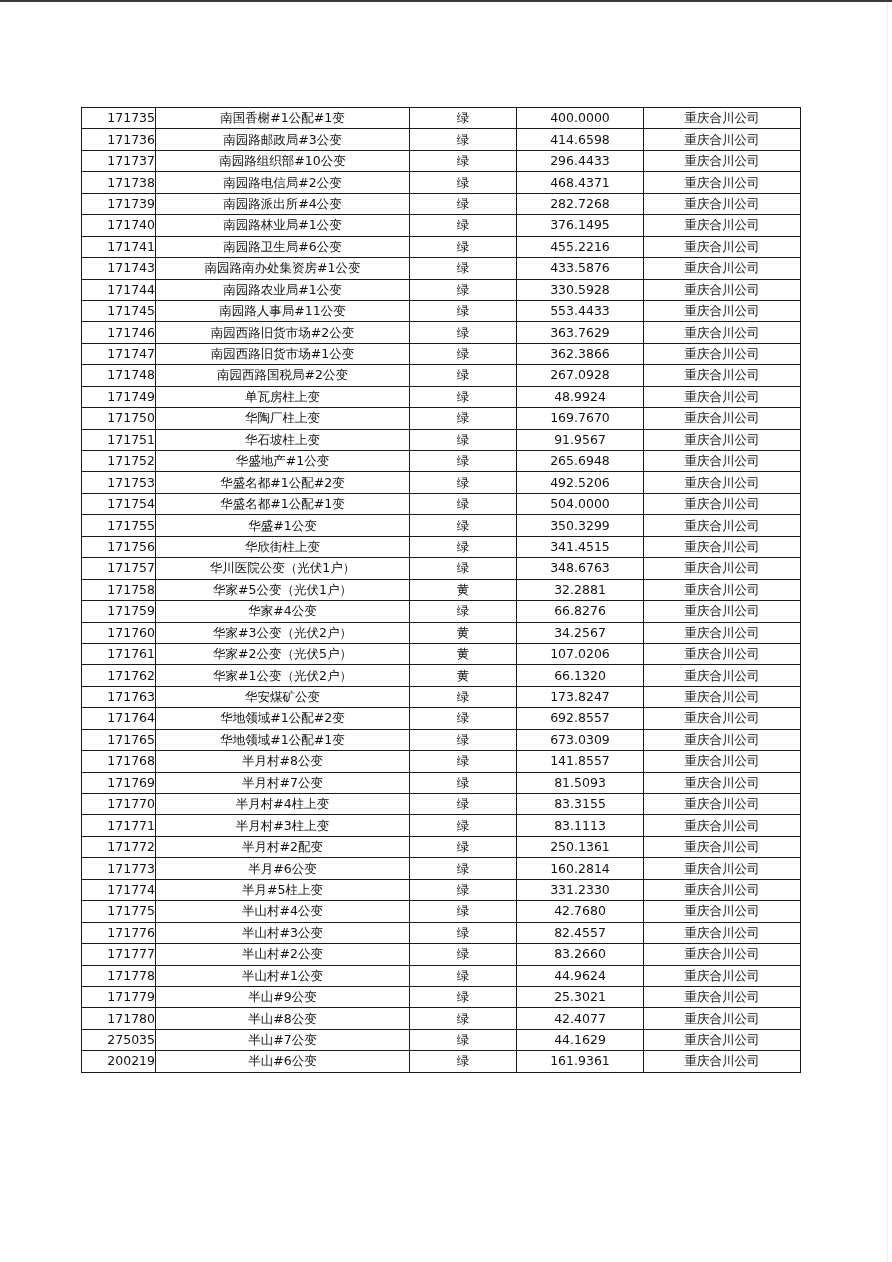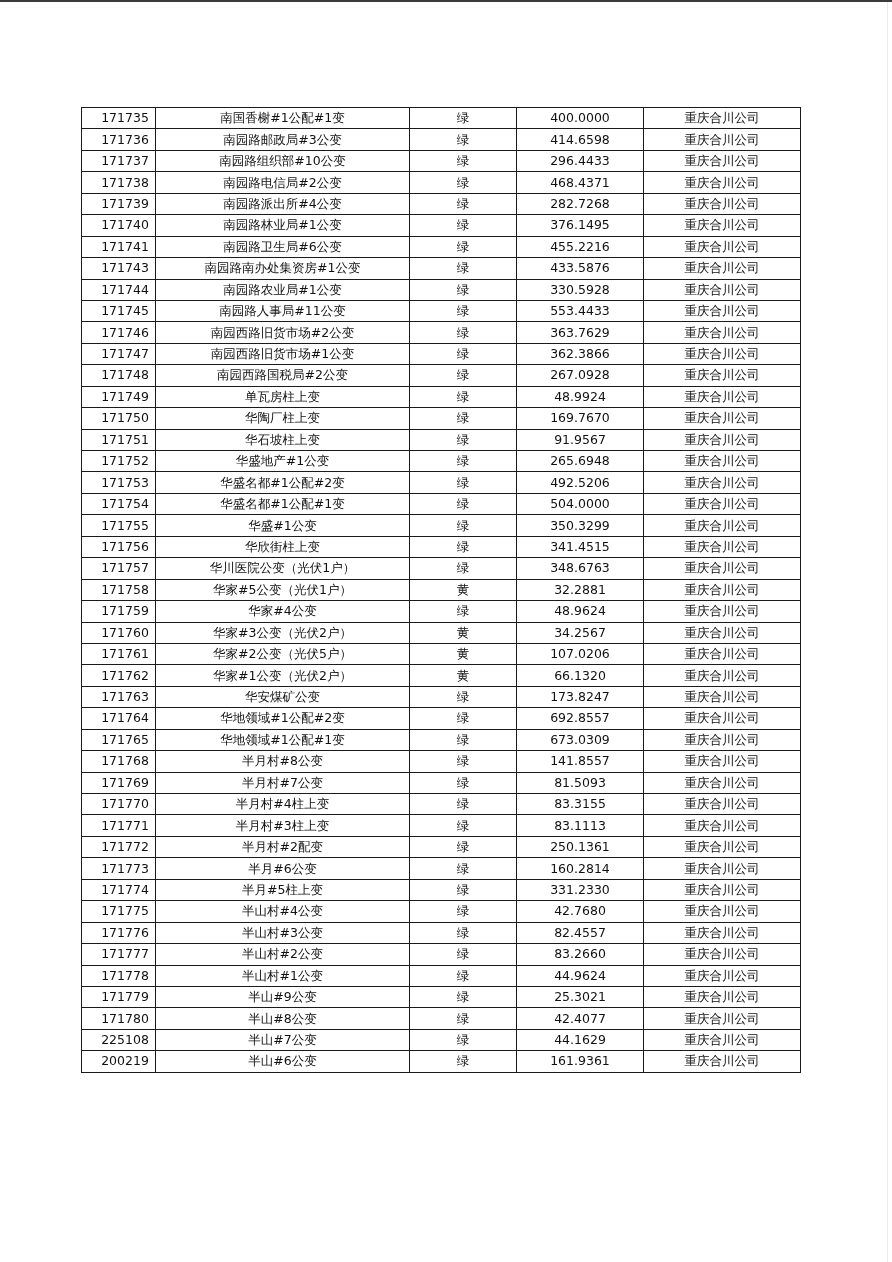--- a/index.html
+++ b/index.html
@@ -13,21 +13,21 @@
     width: 719px;
   }
   table.sheet td {
     border: 1px solid #1a1a1a;
     height: 20.44px; padding: 0;
     font-size: 12.5px; color: #111;
     text-align: center; vertical-align: middle;
     white-space: nowrap; overflow: hidden;
     line-height: 20px;
   }
-  table.sheet td.c-id { text-align: center; padding-left: 13px; }
+  table.sheet td.c-id { text-align: right; padding-left: 13px; }
   col.w1 { width: 74px; }
   col.w2 { width: 254px; }
   col.w3 { width: 107px; }
   col.w4 { width: 127px; }
   col.w5 { width: 157px; }
 </style>
 </head>
 <body>
 
 <div class="top-rule"></div>
@@ -200,21 +200,21 @@
         <td class="c-id">171758</td>
         <td class="c-name">华家#5公变（光伏1户）</td>
         <td class="c-status">黄</td>
         <td class="c-value">32.2881</td>
         <td class="c-company">重庆合川公司</td>
       </tr>
       <tr>
         <td class="c-id">171759</td>
         <td class="c-name">华家#4公变</td>
         <td class="c-status">绿</td>
-        <td class="c-value">48.9624</td>
+        <td class="c-value">66.8276</td>
         <td class="c-company">重庆合川公司</td>
       </tr>
       <tr>
         <td class="c-id">171760</td>
         <td class="c-name">华家#3公变（光伏2户）</td>
         <td class="c-status">黄</td>
         <td class="c-value">34.2567</td>
         <td class="c-company">重庆合川公司</td>
       </tr>
       <tr>
@@ -337,21 +337,21 @@
         <td class="c-company">重庆合川公司</td>
       </tr>
       <tr>
         <td class="c-id">171780</td>
         <td class="c-name">半山#8公变</td>
         <td class="c-status">绿</td>
         <td class="c-value">42.4077</td>
         <td class="c-company">重庆合川公司</td>
       </tr>
       <tr>
-        <td class="c-id">225108</td>
+        <td class="c-id">275035</td>
         <td class="c-name">半山#7公变</td>
         <td class="c-status">绿</td>
         <td class="c-value">44.1629</td>
         <td class="c-company">重庆合川公司</td>
       </tr>
       <tr>
         <td class="c-id">200219</td>
         <td class="c-name">半山#6公变</td>
         <td class="c-status">绿</td>
         <td class="c-value">161.9361</td>

